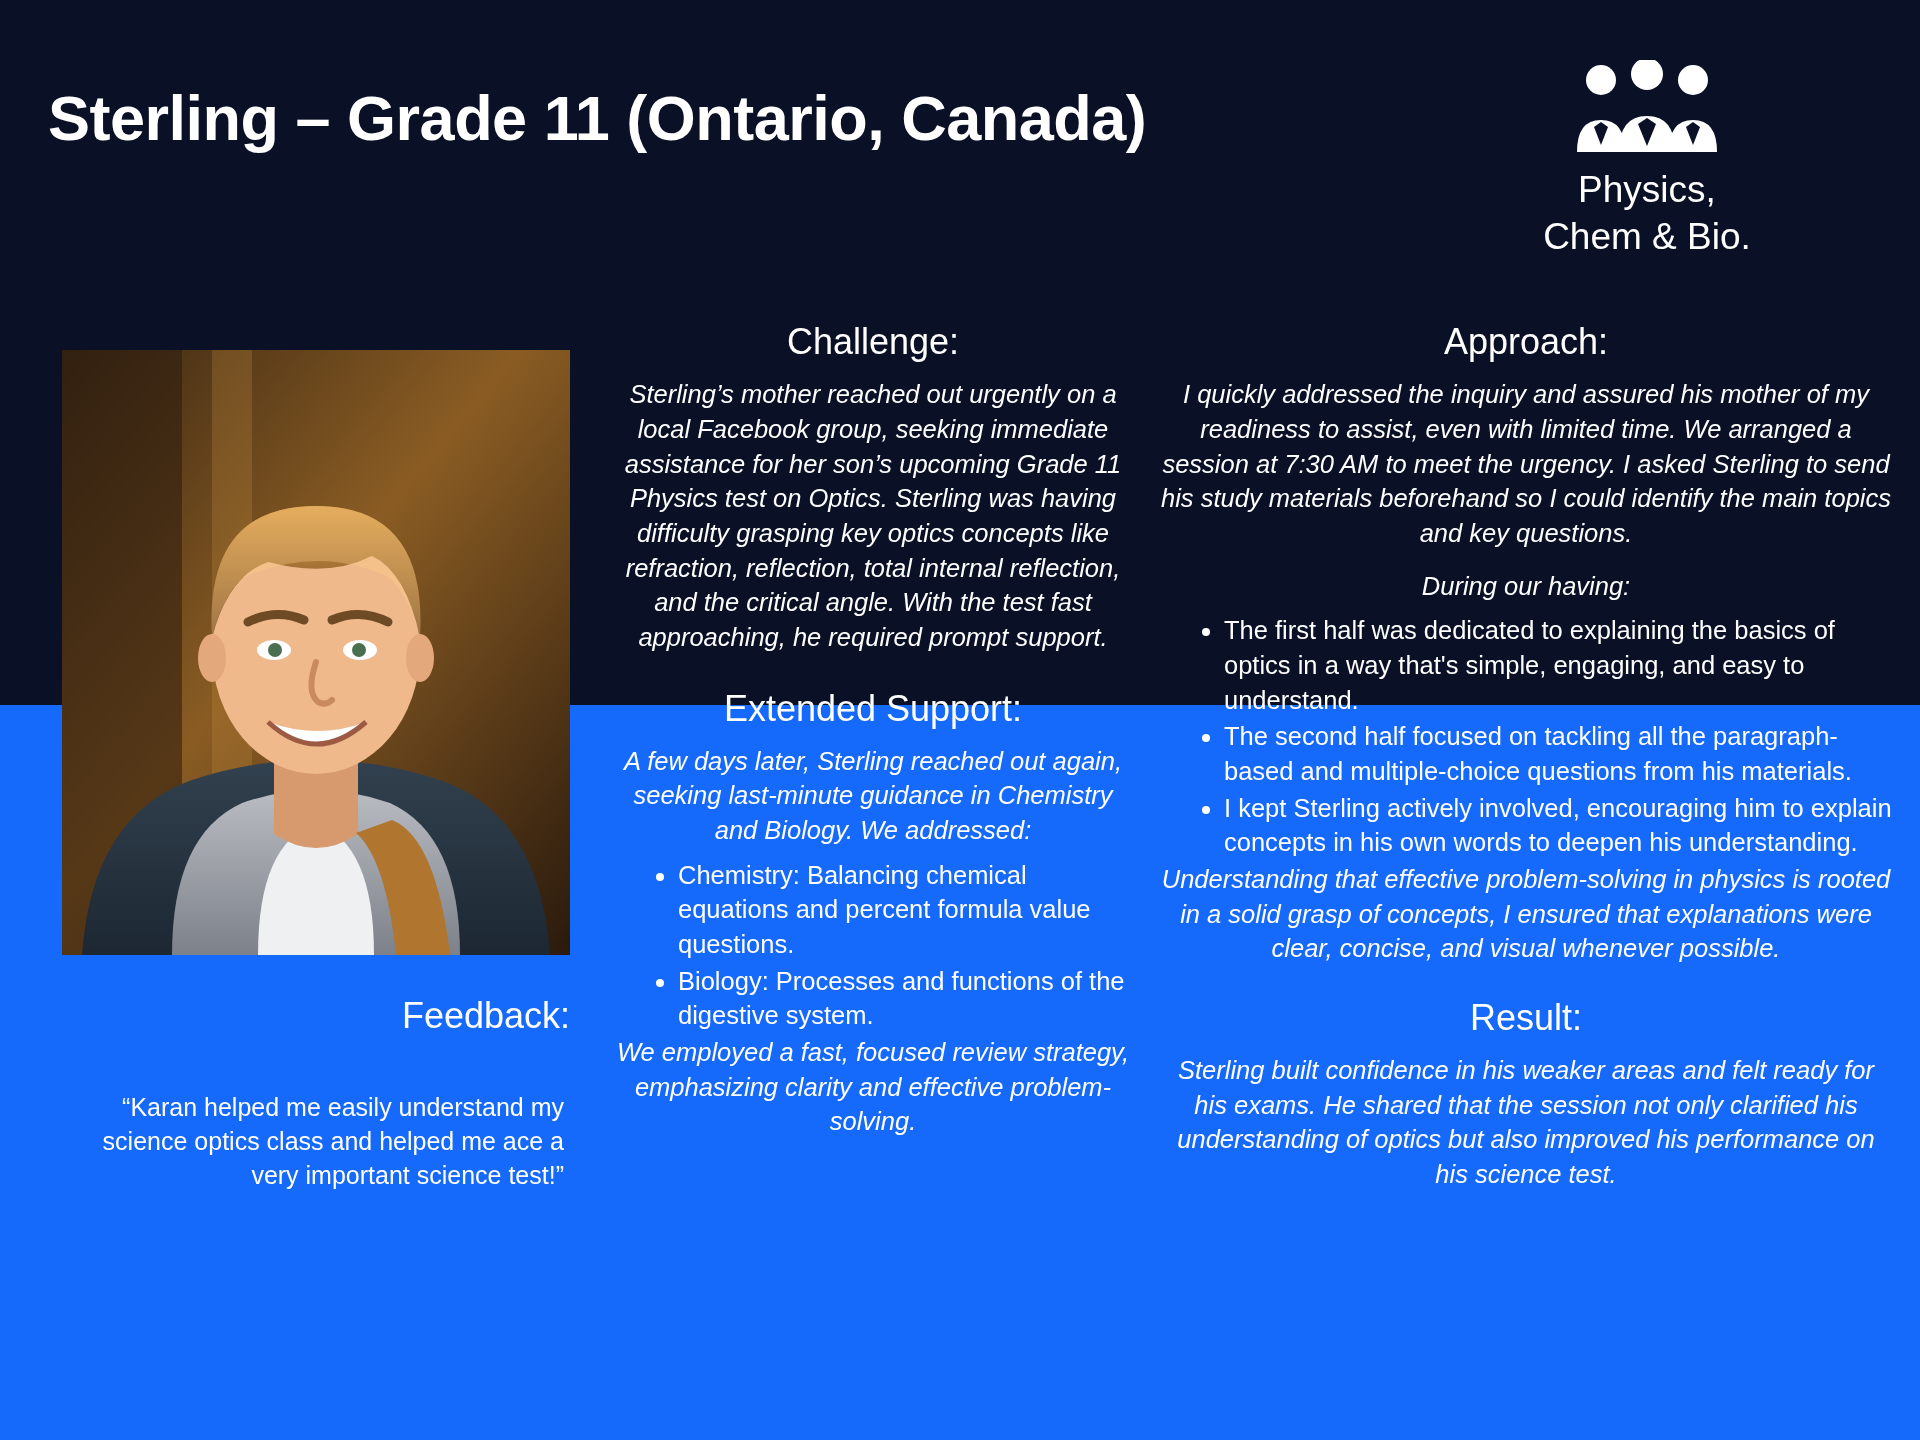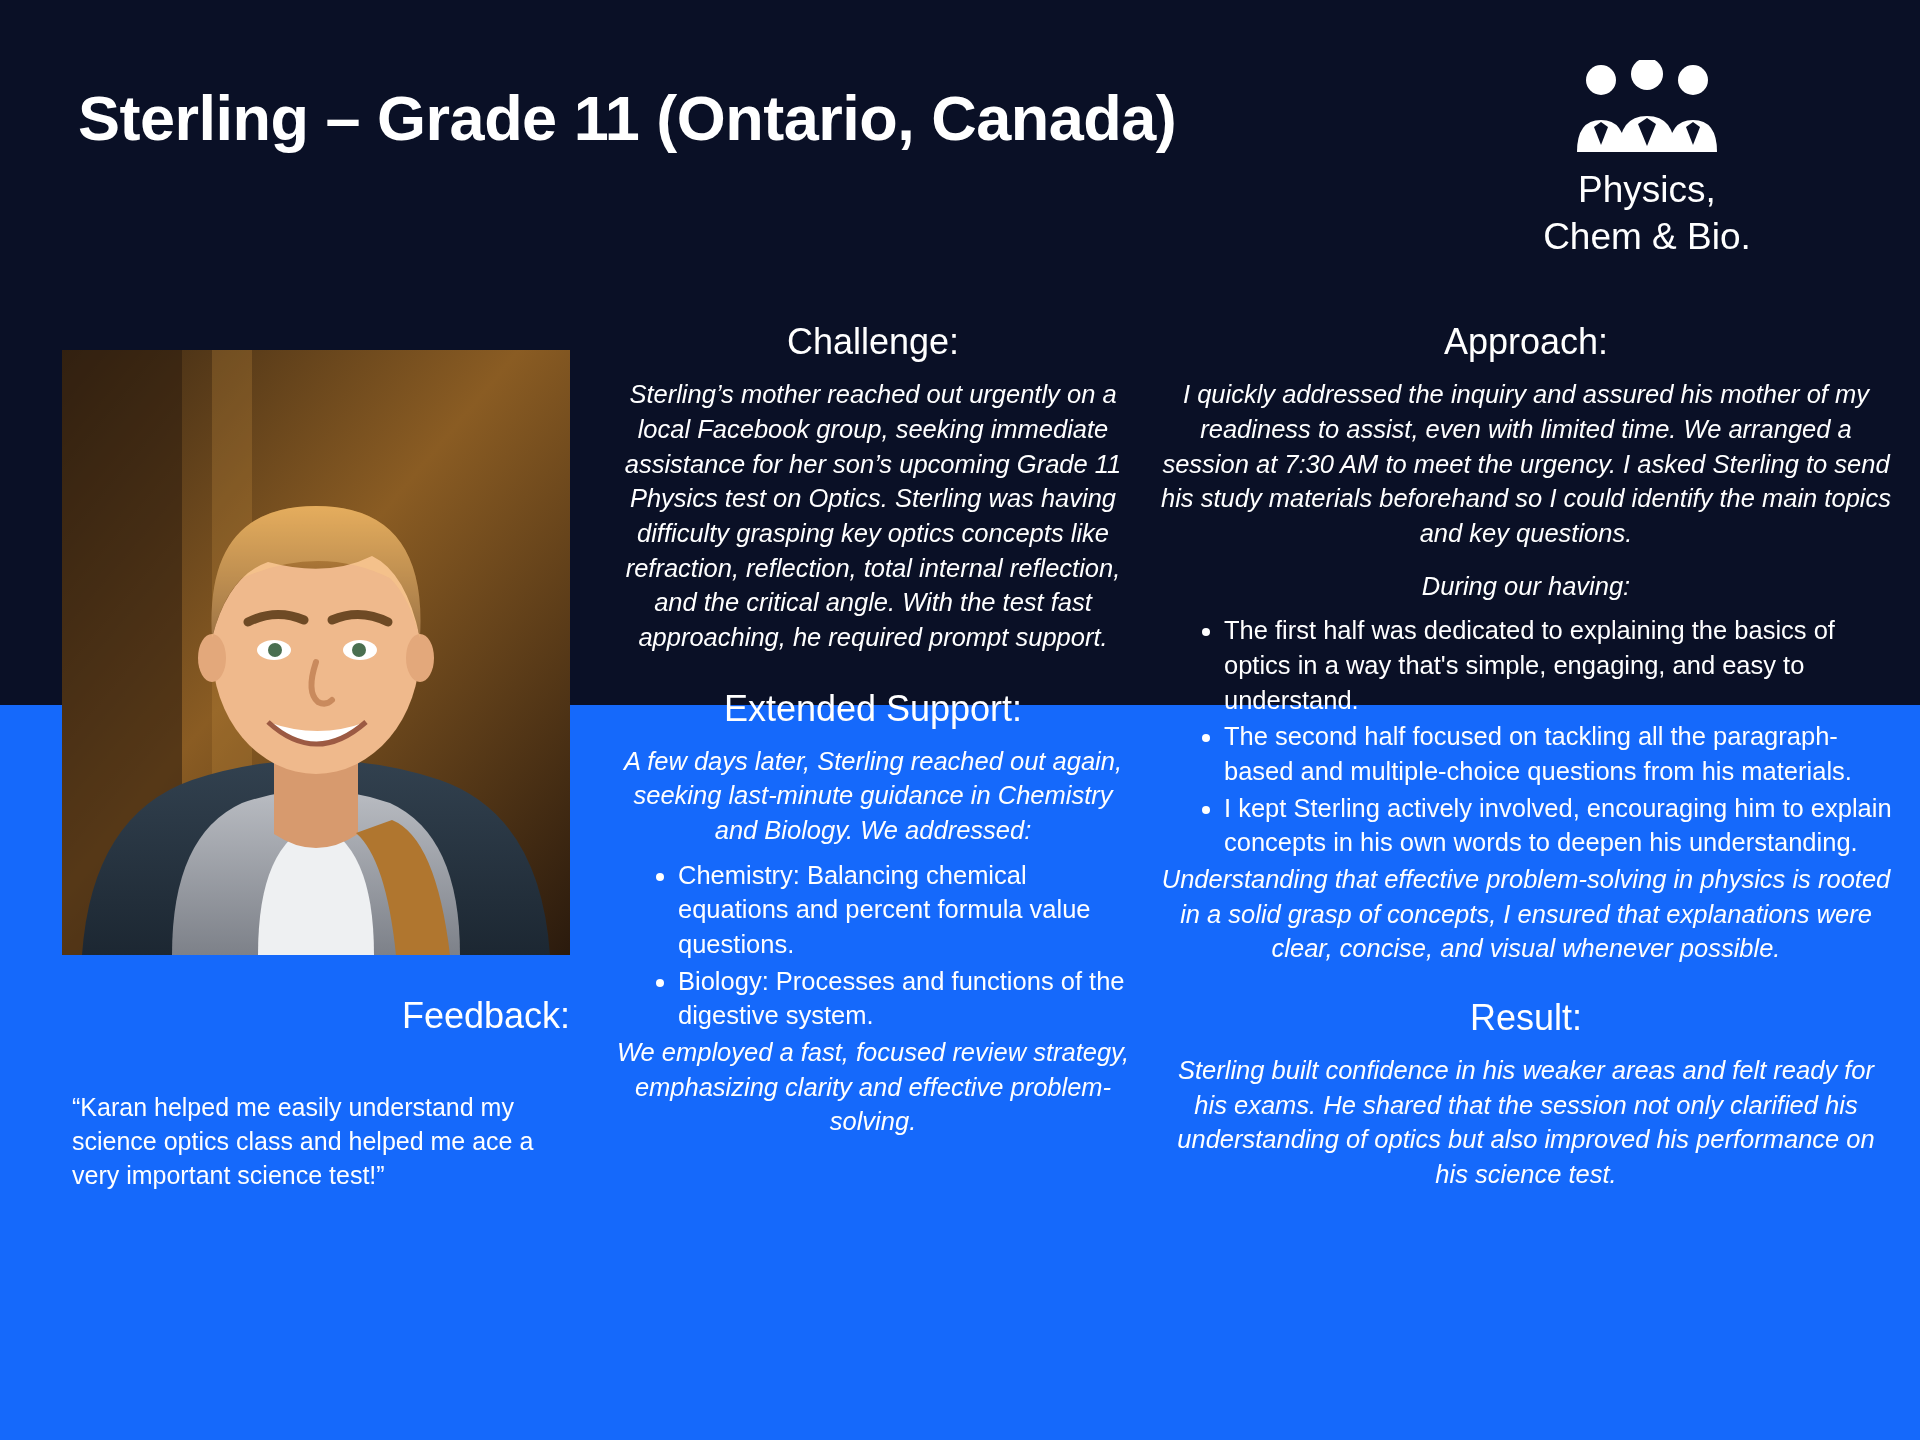--- a/index.html
+++ b/index.html
@@ -29,21 +29,21 @@
   }
   .bg-blue {
     position: absolute;
     left: 0; top: 705px;
     width: 1920px; height: 735px;
     background: #1569fb;
   }
   
   .title {
     position: absolute;
-    left: 78px;
+    left: 48px;
     top: 75px;
     width: 1120px;
     color: #ffffff;
     font-size: 63px;
     font-weight: bold;
     line-height: 1.38;
     letter-spacing: -0.5px;
   }
   
   .logo-block {
@@ -85,21 +85,21 @@
     text-align: right;
     color: #ffffff;
     font-size: 36px;
     font-weight: 400;
   }
   .feedback-body {
     position: absolute;
     left: 72px;
     top: 1090px;
     width: 492px;
-    text-align: left;
+    text-align: right;
     color: #ffffff;
     font-size: 25px;
     line-height: 1.36;
   }
   
   .col-mid {
     position: absolute;
     left: 614px;
     top: 320px;
     width: 518px;

